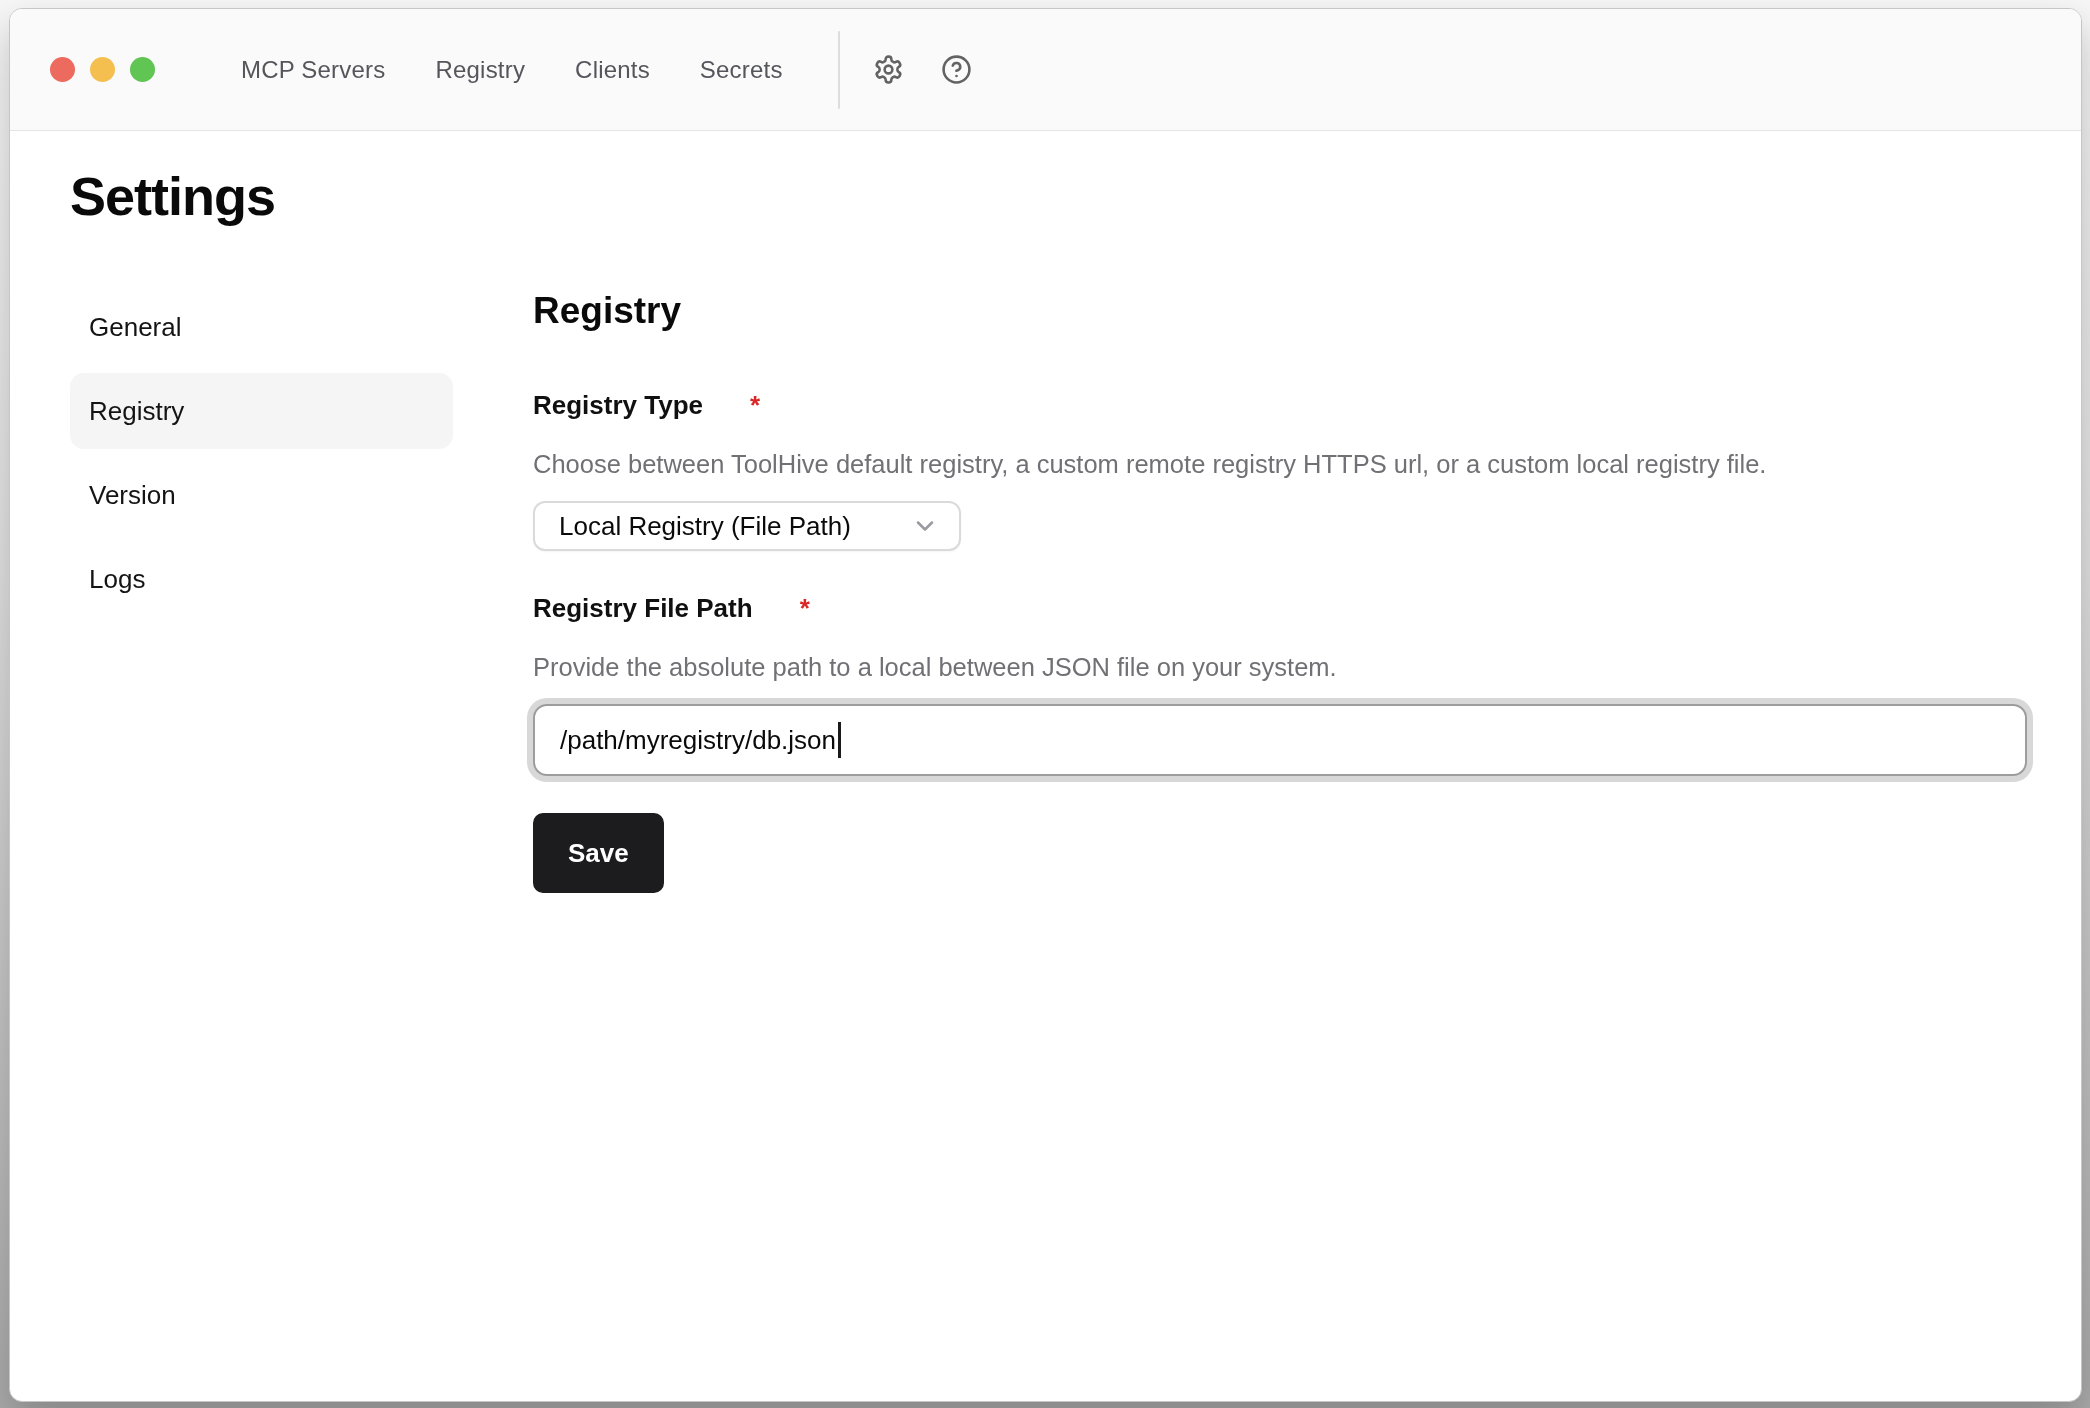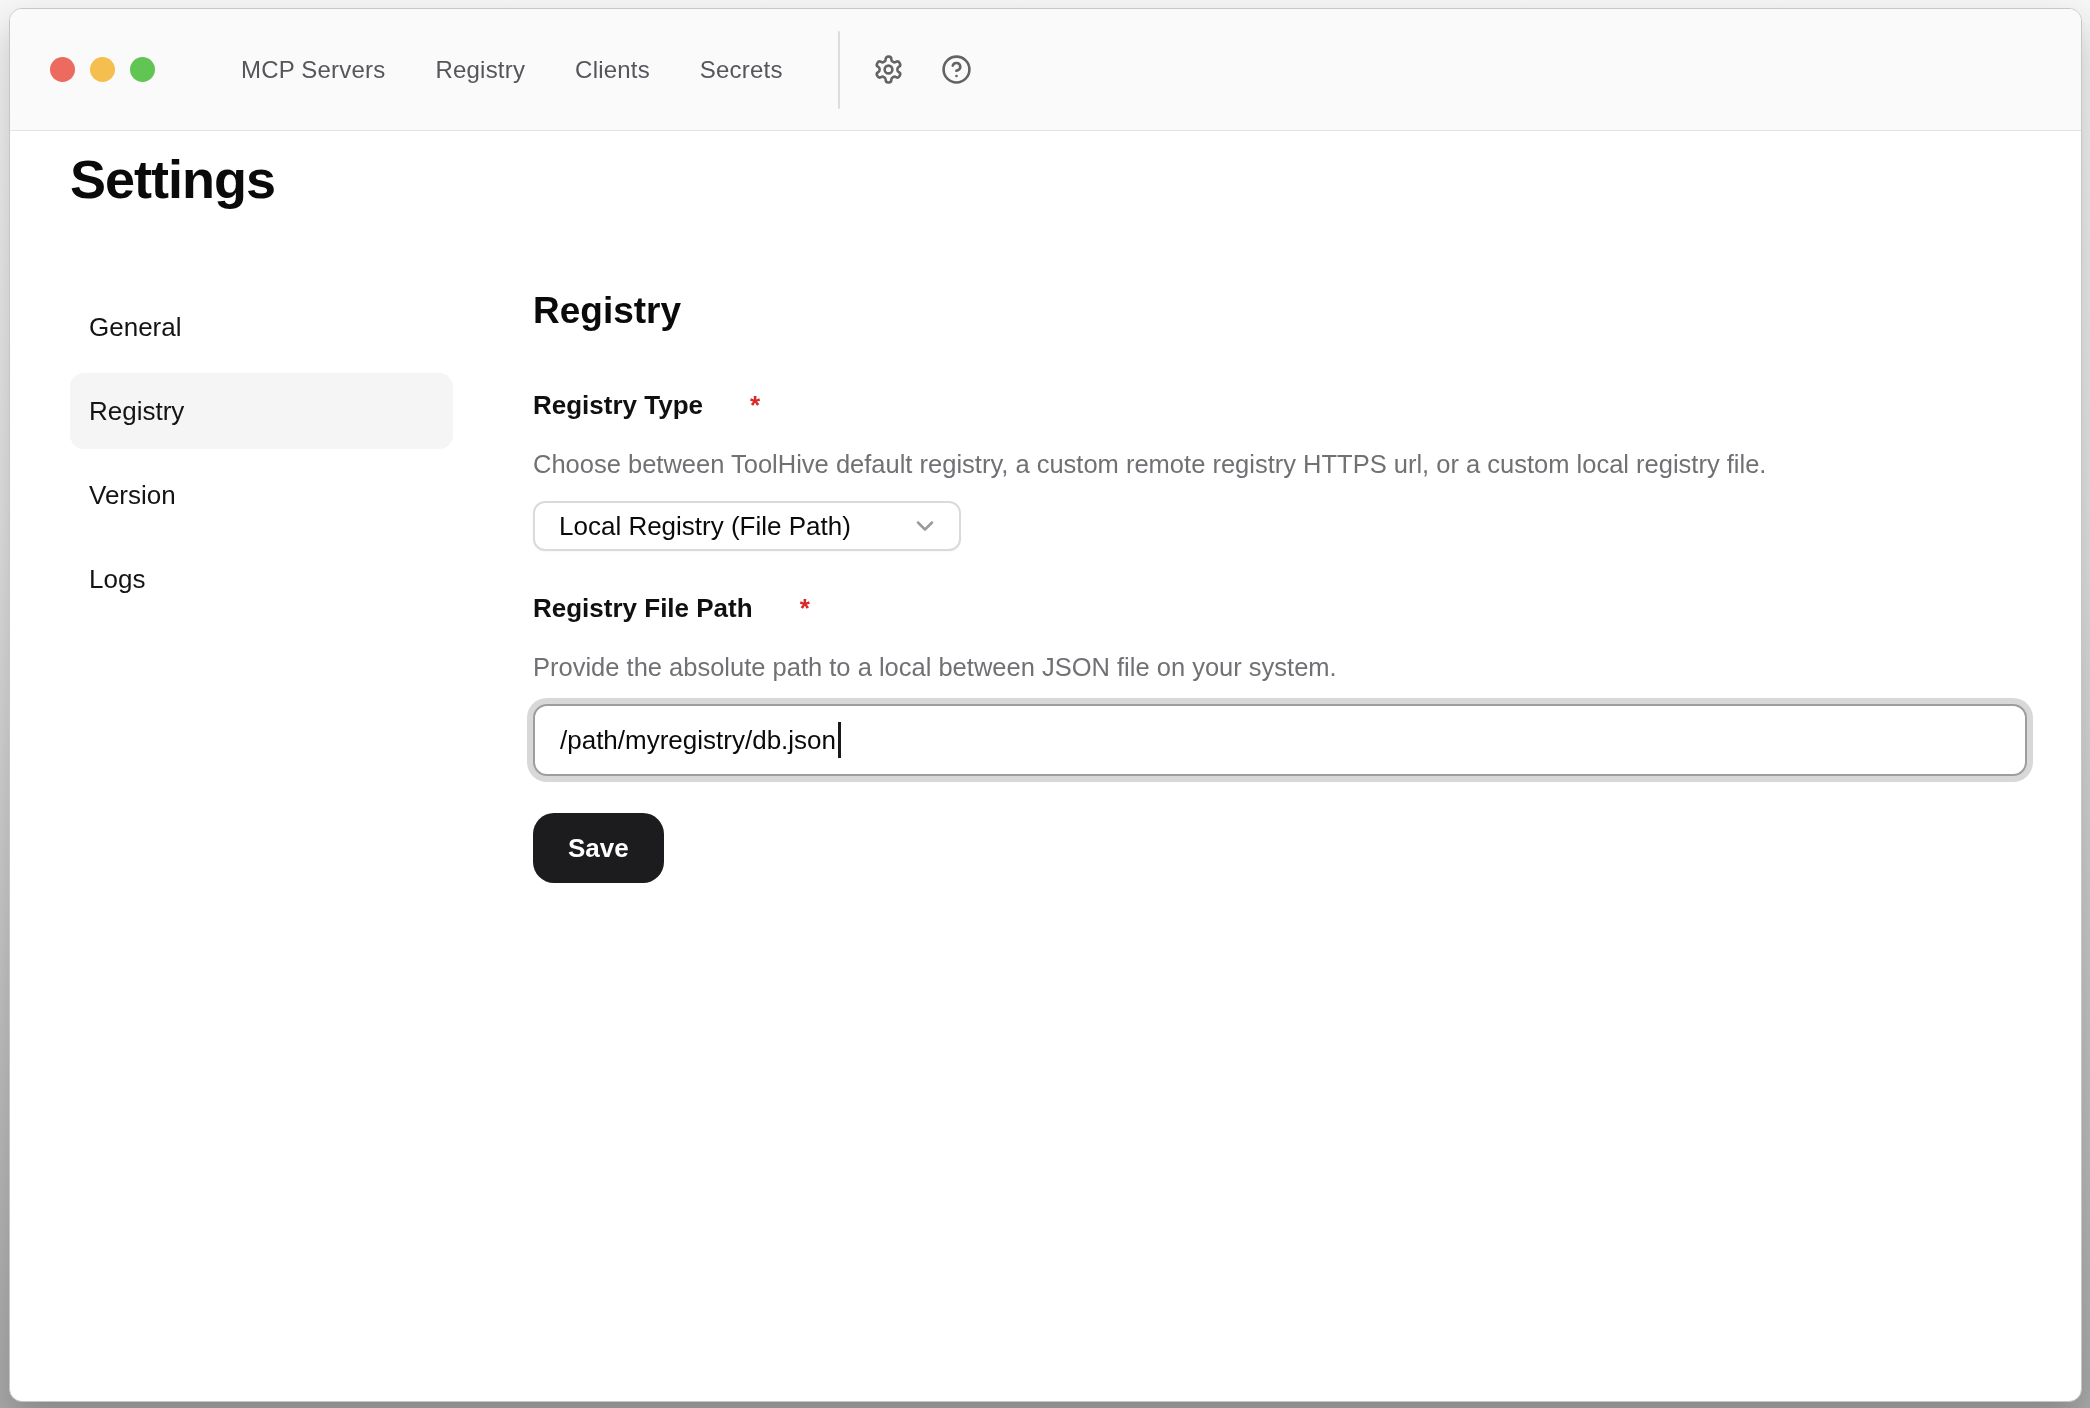--- a/index.html
+++ b/index.html
@@ -59,21 +59,21 @@
   .icon-btn {
     width: 32px; height: 32px;
     display: flex; align-items: center; justify-content: center;
     color: #636363;
   }
   .icon-btn svg { width: 31px; height: 31px; stroke: #636363; fill: none; stroke-width: 2; stroke-linecap: round; stroke-linejoin: round; }
 
   
   .page-title {
     position: absolute;
-    left: 60px; top: 139px;
+    left: 60px; top: 156px;
     font-size: 54px;
     font-weight: 800;
     letter-spacing: -1px;
     color: #0a0a0a;
   }
 
   .settings-sidebar {
     position: absolute;
     left: 60px; top: 280px;
     width: 383px;
@@ -162,29 +162,29 @@
     margin-bottom: 37px;
     cursor: text;
   }
   .caret {
     width: 3px; height: 36px;
     background: #1a1a1a;
     margin-left: 2px;
   }
 
   .save-btn {
-    height: 70px;
+    height: 80px;
     padding: 0 35px;
     background: #1c1c1e;
     color: #ffffff;
     font-family: "Liberation Sans", sans-serif;
     font-size: 26px;
     font-weight: 600;
     border: none;
-    border-radius: 21px;
+    border-radius: 10px;
     display: inline-flex;
     align-items: center;
     justify-content: center;
     cursor: default;
   }
 </style>
 </head>
 <body>
 
 <div class="window">

